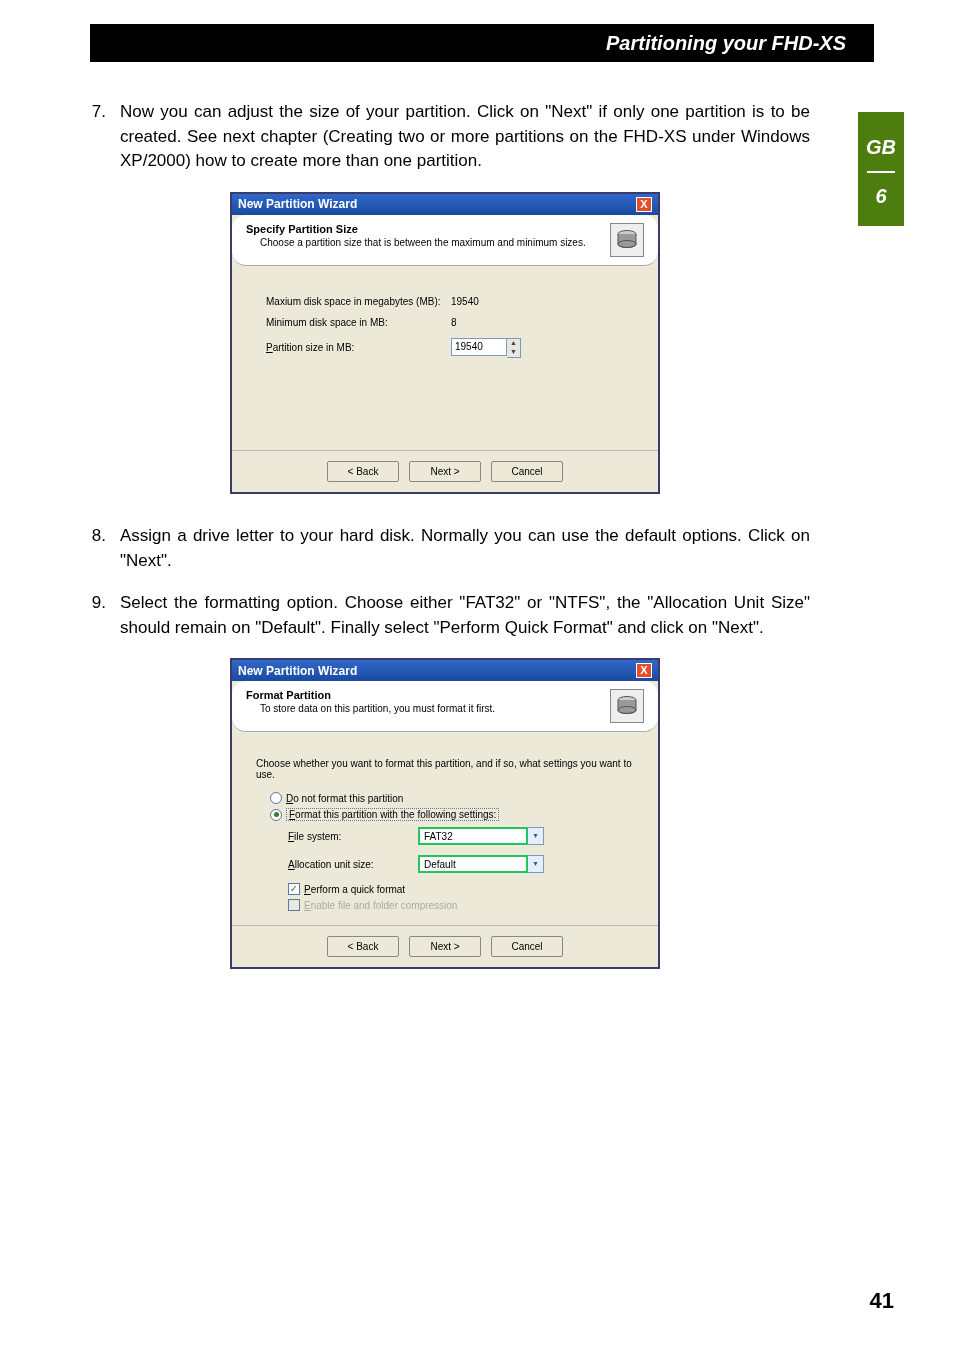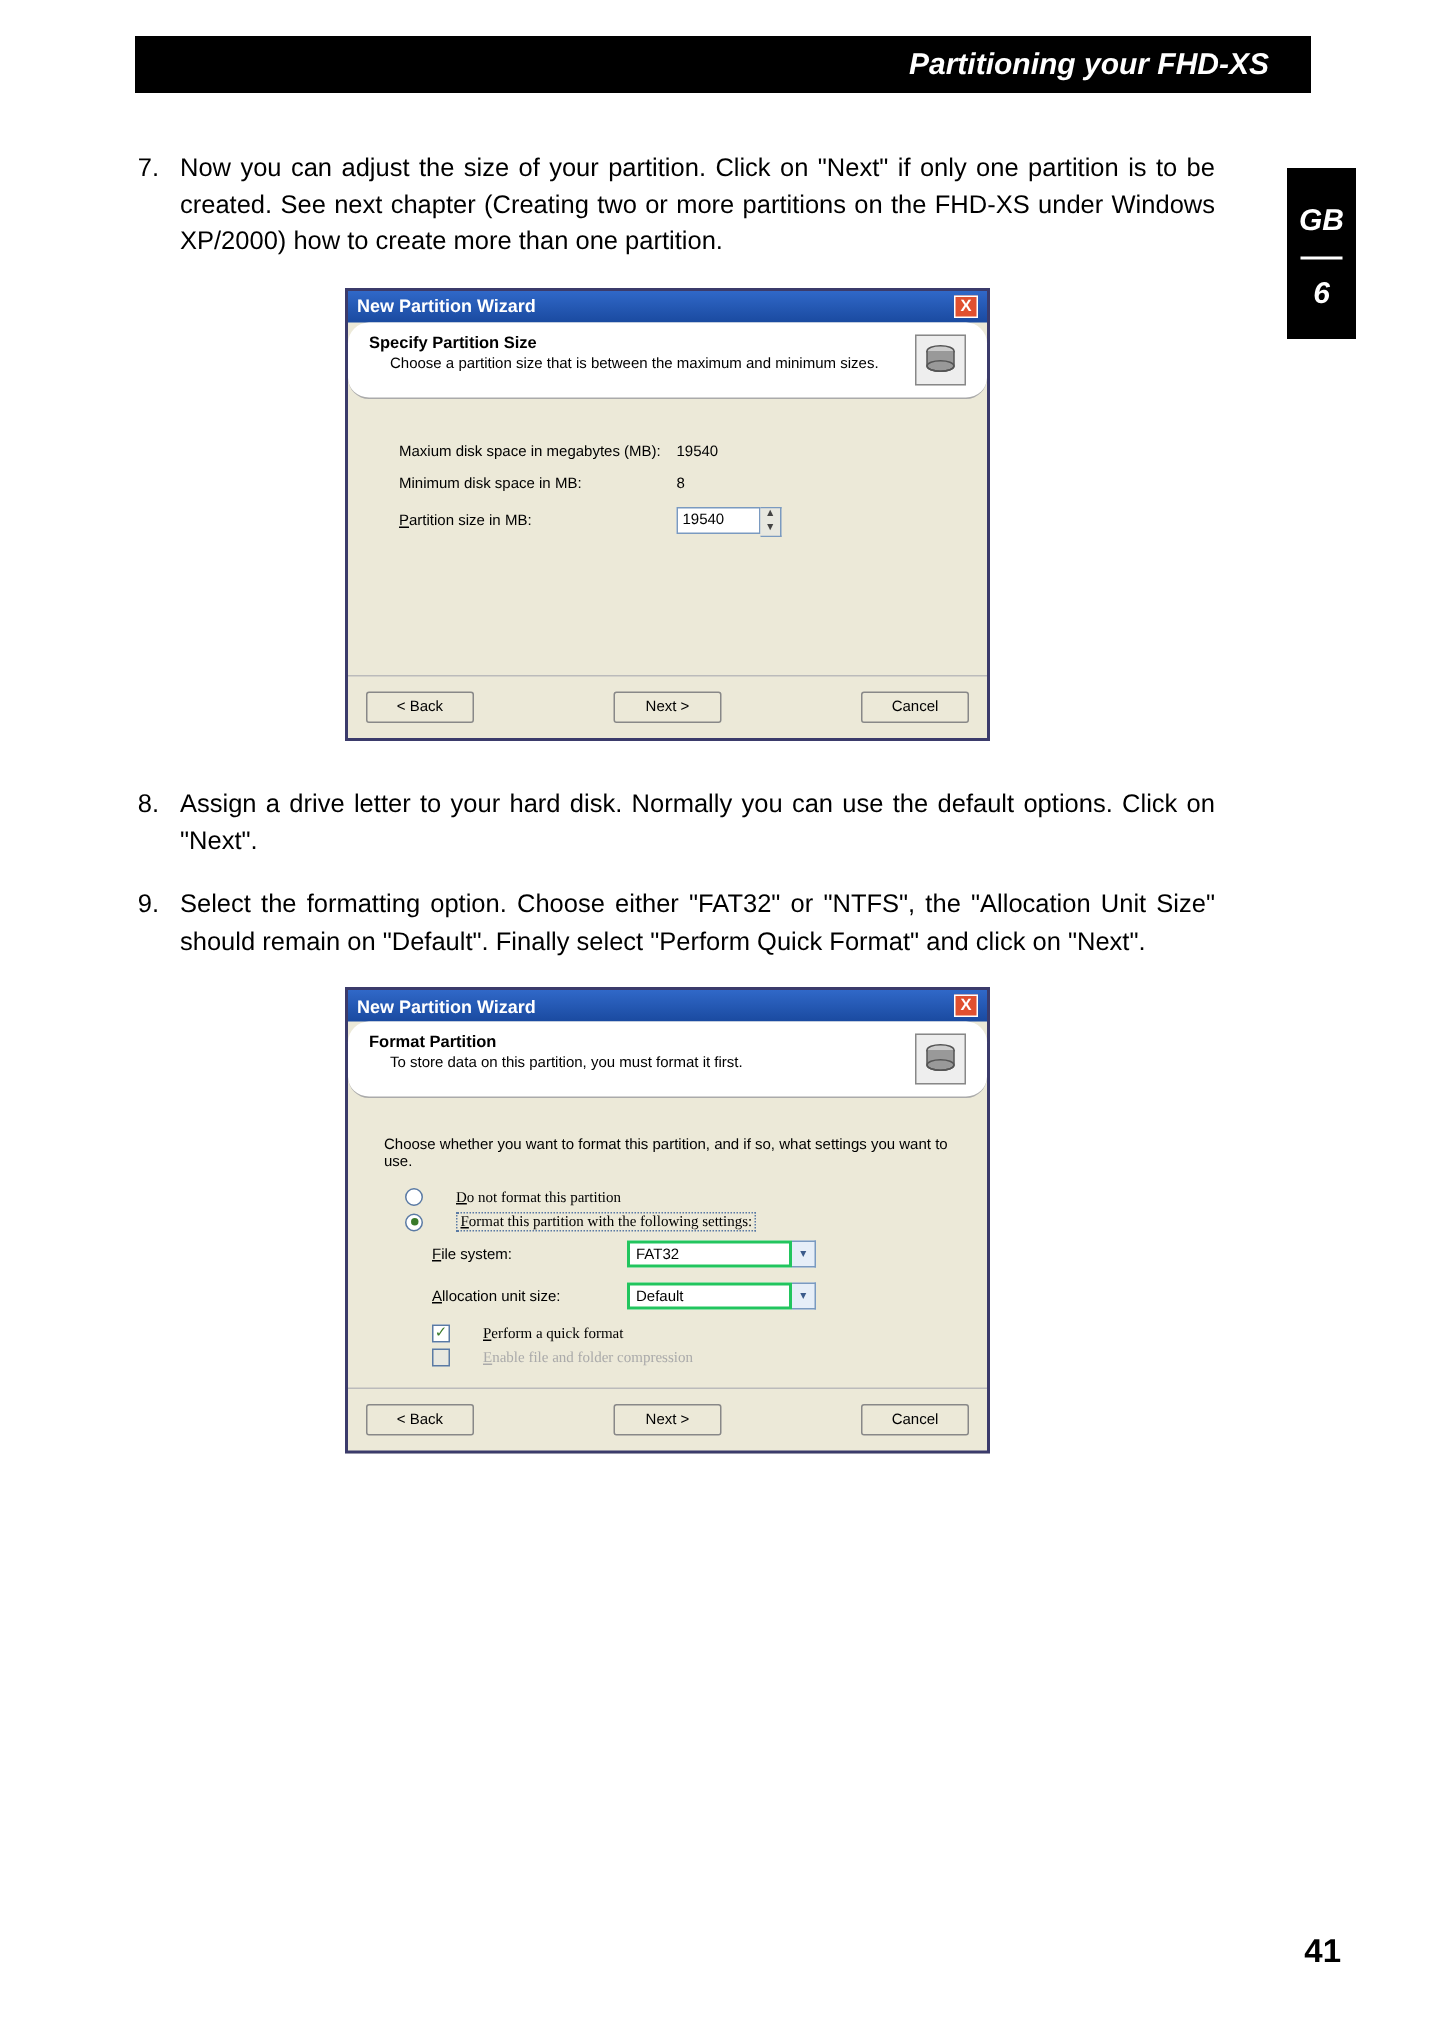--- a/index.html
+++ b/index.html
@@ -27,21 +27,21 @@
       color: #fff;
       font-style: italic;
       font-weight: bold;
       font-size: 20px;
     }
     .side-tab {
       position: absolute;
       top: 112px;
       right: 50px;
       width: 46px;
-      background: #000000;
+      background: #4d7c0f;
       color: #fff;
       text-align: center;
       padding: 24px 0 18px 0;
       font-weight: bold;
       font-style: italic;
       font-size: 20px;
     }
     .side-tab .divider {
       width: 28px;
       height: 2px;
@@ -151,39 +151,38 @@
       background: #e8e8e0;
       font-size: 7px;
       line-height: 8px;
       text-align: center;
       color: #444;
     }
     .dlg-footer {
       border-top: 1px solid #bbb;
       padding: 10px 12px;
       display: flex;
-      justify-content: space-between;
-      gap: 22px;
+      justify-content: center;
+      gap: 10px;
     }
     .dlg-btn {
       width: 72px;
       height: 21px;
       font-size: 10px;
       background: #ece9d8;
       border: 1px solid #888;
       border-radius: 2px;
       cursor: pointer;
     }
     .radio-row, .check-row {
       display: flex;
       align-items: center;
-      gap: 22px;
+      gap: 4px;
       margin-bottom: 4px;
       font-size: 10px;
-      font-family: Liberation Serif, serif;
     }
     .radio, .chk {
       width: 12px; height: 12px;
       border: 1px solid #5a7aa4;
       display: inline-flex;
       align-items: center;
       justify-content: center;
       background: #fff;
     }
     .radio { border-radius: 50%; }

